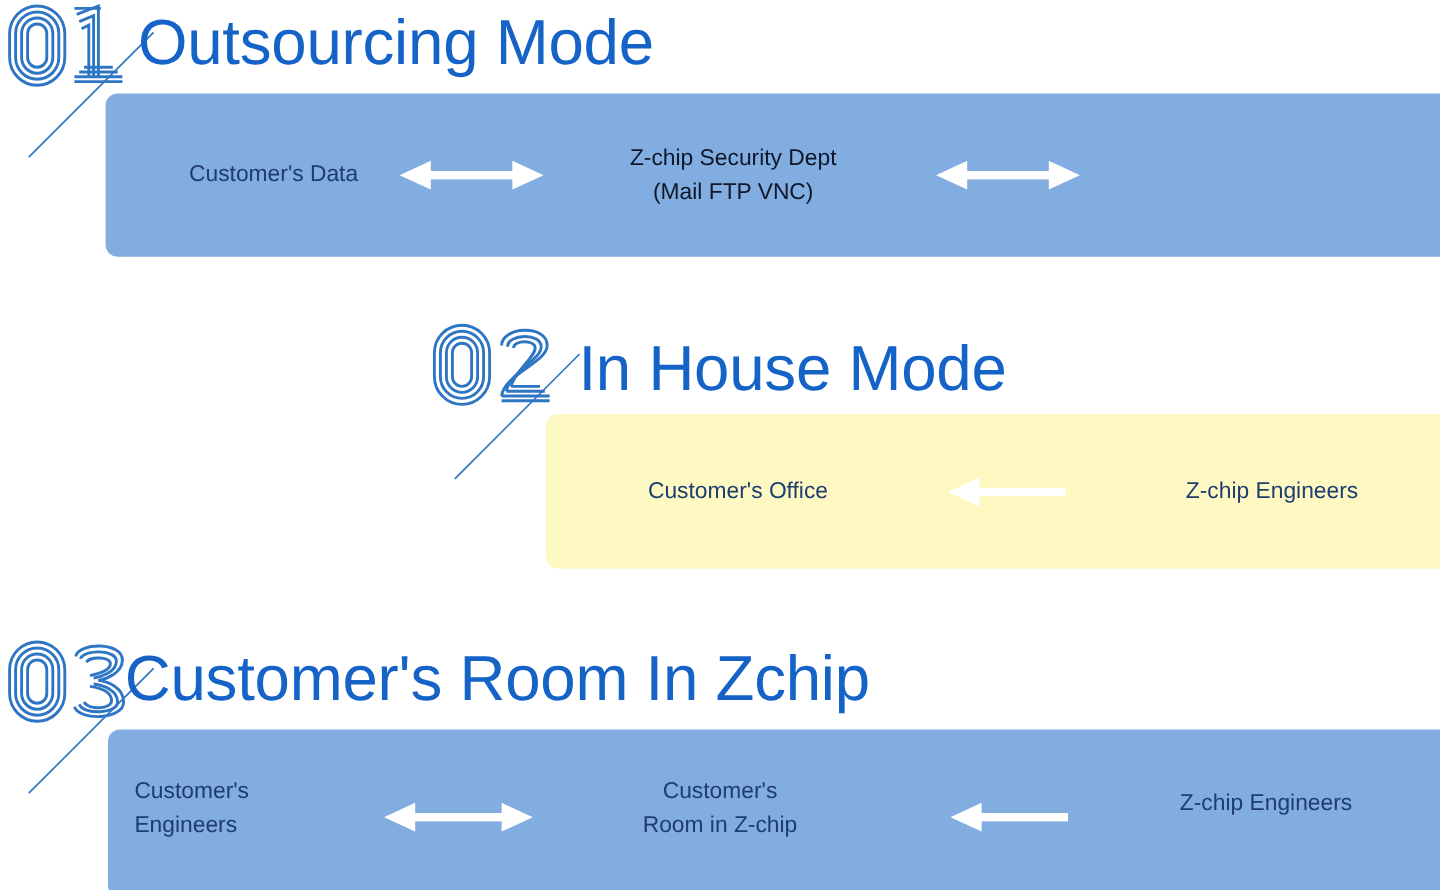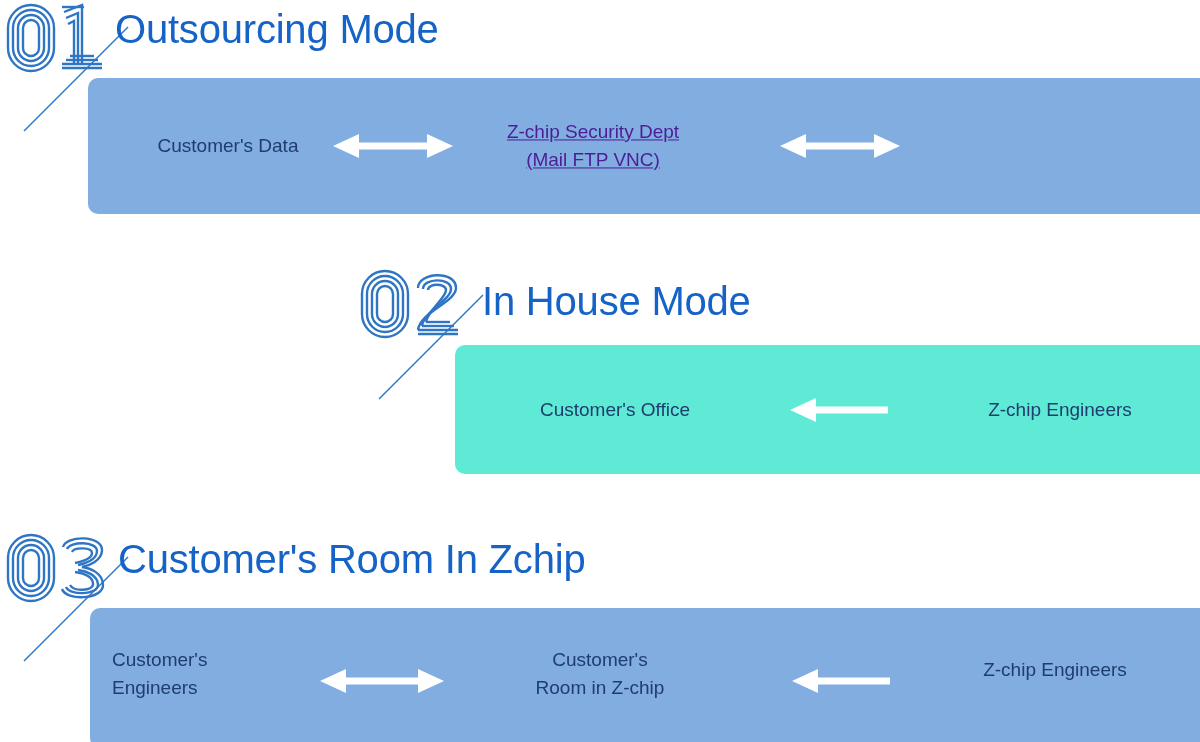--- a/index.html
+++ b/index.html
@@ -32,21 +32,21 @@
 
   
   .connector {
     position: absolute;
     overflow: visible;
   }
 
   
   .heading {
     position: absolute;
-    font-size: 40px;
+    font-size: 53px;
     font-weight: 400;
     letter-spacing: -0.2px;
     white-space: nowrap;
     line-height: 1.05;
   }
 
   
   .bar {
     position: absolute;
     display: flex;
@@ -104,21 +104,21 @@
     <div class="bar-cell" style="left:20px; top:50%; transform:translateY(-50%); width:240px; color:#1F3D6E;">Customer's Data</div>
 
     <div class="bar-arrow" style="left:245px;">
       <svg width="120" height="26" viewBox="0 0 120 26" aria-hidden="true">
         <polygon points="0,13 26,1 26,25" fill="#FFFFFF"></polygon>
         <rect x="24" y="9.5" width="72" height="7" fill="#FFFFFF"></rect>
         <polygon points="120,13 94,1 94,25" fill="#FFFFFF"></polygon>
       </svg>
     </div>
 
-    <div class="bar-cell" style="left:340px; top:50%; transform:translateY(-50%); width:330px; color:#4c1d95;text-decoration:underline;">Z-chip Security Dept
+    <div class="bar-cell" style="left:358px; top:50%; transform:translateY(-50%); width:330px; color:#0f172a;">Z-chip Security Dept
 (Mail FTP VNC)</div>
 
     <div class="bar-arrow" style="left:692px;">
       <svg width="120" height="26" viewBox="0 0 120 26" aria-hidden="true">
         <polygon points="0,13 26,1 26,25" fill="#FFFFFF"></polygon>
         <rect x="24" y="9.5" width="72" height="7" fill="#FFFFFF"></rect>
         <polygon points="120,13 94,1 94,25" fill="#FFFFFF"></polygon>
       </svg>
     </div>
 
@@ -146,21 +146,21 @@
       </g>
     </svg>
   </div>
 
   <svg class="connector" style="left:355px; top:268px;" width="200" height="160">
     <line x1="128" y1="27" x2="24" y2="131" stroke="#2E75C4" stroke-width="1.4"></line>
   </svg>
 
   <div class="heading" style="left:482px; top:280px; color:#1663C7;">In House Mode</div>
 
-  <div class="bar" style="left:455px; top:345px; width:745px; height:129px; background:#5eead4; border-radius:10px 0 0 10px;">
+  <div class="bar" style="left:455px; top:345px; width:745px; height:129px; background:#fef9c3; border-radius:10px 0 0 10px;">
 
     <div class="bar-cell" style="left:20px; top:50%; transform:translateY(-50%); width:280px; color:#1F3D6E;">Customer's Office</div>
 
     <div class="bar-arrow" style="left:335px;">
       <svg width="98" height="26" viewBox="0 0 98 26" aria-hidden="true">
         <polygon points="0,13 26,1 26,25" fill="#FFFFFF"></polygon>
         <rect x="24" y="9.5" width="74" height="7" fill="#FFFFFF"></rect>
       </svg>
     </div>
 
@@ -185,21 +185,21 @@
         <path d="M68 20 C70 15, 88 15, 88 21 C88 27, 76 30, 71 31"></path>
         <path d="M71 40 C78 41, 89 44, 89 52 C89 59, 70 60, 66 53"></path>
       </g>
     </svg>
   </div>
 
   <svg class="connector" style="left:0px; top:530px;" width="200" height="160">
     <line x1="128" y1="27" x2="24" y2="131" stroke="#2E75C4" stroke-width="1.4"></line>
   </svg>
 
-  <div class="heading" style="left:118px; top:538px; color:#1663C7;">Customer's Room In Zchip</div>
+  <div class="heading" style="left:104px; top:538px; color:#1663C7;">Customer's Room In Zchip</div>
 
   <div class="bar" style="left:90px; top:608px; width:1110px; height:140px; background:#82ADE0; border-radius:10px 0 0 10px;">
 
     <div class="bar-cell" style="left:22px; top:38px; width:200px; text-align:left; color:#1F3D6E;">Customer's
 Engineers</div>
 
     <div class="bar-arrow" style="left:230px; top:60px; transform:none;">
       <svg width="124" height="26" viewBox="0 0 124 26" aria-hidden="true">
         <polygon points="0,13 26,1 26,25" fill="#FFFFFF"></polygon>
         <rect x="24" y="9.5" width="76" height="7" fill="#FFFFFF"></rect>

